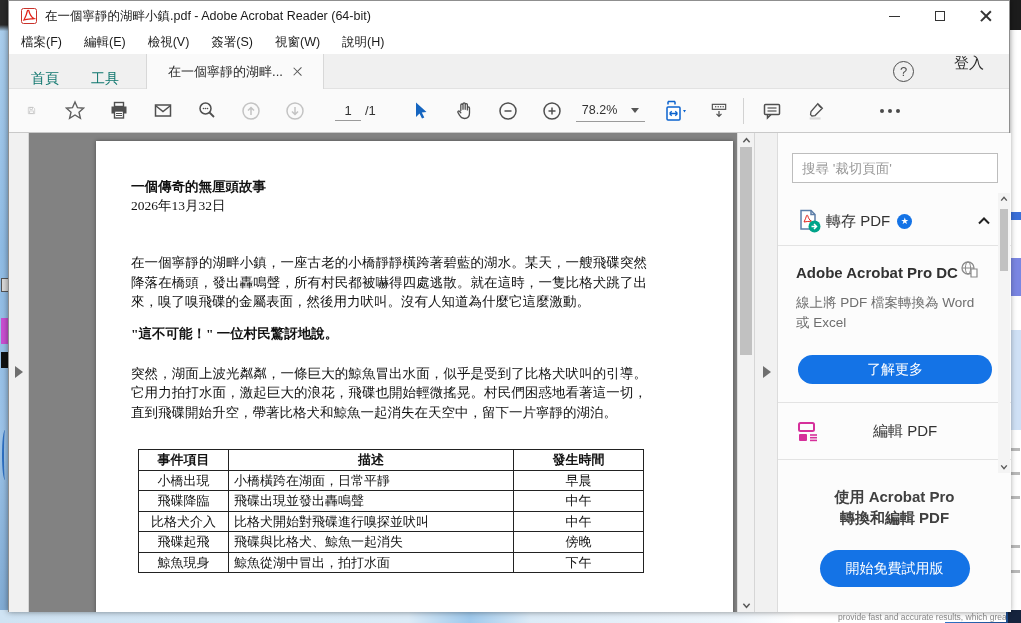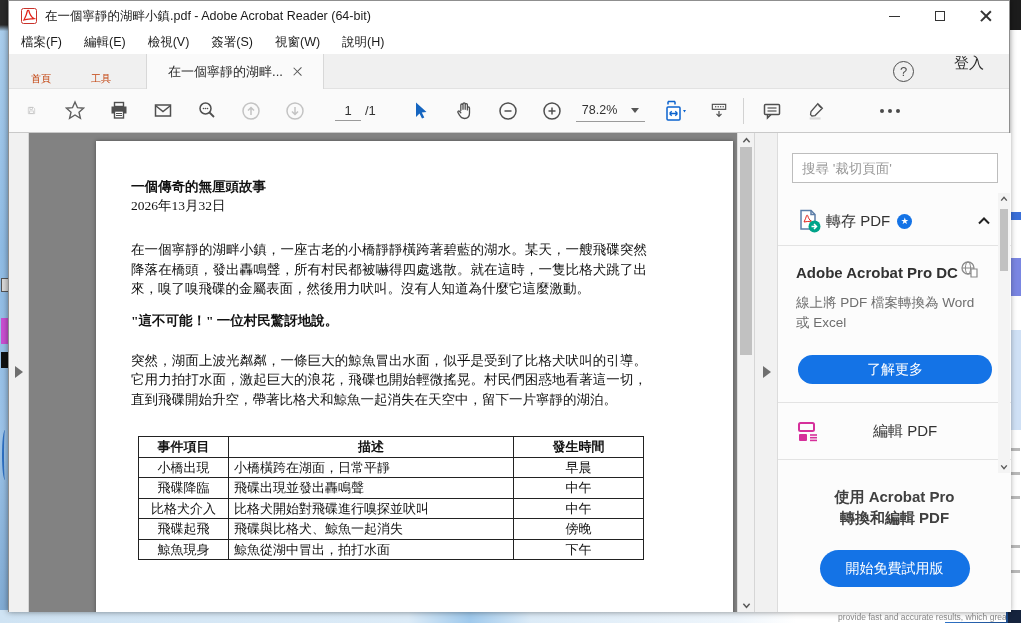--- a/index.html
+++ b/index.html
@@ -33,21 +33,21 @@
   .glyph-close { width:12px; height:12px; position:relative; display:block; }
   .glyph-close:before,.glyph-close:after { content:""; position:absolute; left:5px; top:-1px; width:1.5px; height:14px; background:#333; }
   .glyph-close:before { transform:rotate(45deg); } .glyph-close:after { transform:rotate(-45deg); }
 
   
   .menubar { position:absolute; left:0; top:30px; width:100%; height:23px; background:#ffffff; display:flex; align-items:center; padding-left:12px; }
   .menu-item { font-size:12.5px; color:#1a1a1a; margin-right:22px; cursor:pointer; }
 
   
   .tabbar { position:absolute; left:0; top:53px; width:100%; height:35px; background:#f0f0f0; border-bottom:1px solid #e2e2e2; }
-  .tab-plain { position:absolute; top:0; height:49px; display:flex; align-items:center; font-size:10px; color:#c2410c; cursor:pointer; }
+  .tab-plain { position:absolute; top:0; height:49px; display:flex; align-items:center; font-size:14px; color:#0f766e; cursor:pointer; }
   .tab-home { left:22px; } .tab-tools { left:82px; }
   .tab-doc { position:absolute; left:137px; top:0; width:178px; height:35px; background:#fafafa;
     border-left:1px solid #d8d8d8; border-right:1px solid #d8d8d8; display:flex; align-items:center; justify-content:center; font-size:13px; color:#2b2b2b; cursor:pointer; }
   .tab-close { width:9px; height:9px; position:relative; margin-left:10px; cursor:pointer; }
   .tab-close:before,.tab-close:after { content:""; position:absolute; left:4px; top:-1px; width:1.4px; height:11px; background:#555; }
   .tab-close:before { transform:rotate(45deg); } .tab-close:after { transform:rotate(-45deg); }
   .help-btn { position:absolute; right:95px; top:7px; width:21px; height:21px; border:1.6px solid #4f4f4f; border-radius:50%;
     display:flex; align-items:center; justify-content:center; font-size:13px; color:#4f4f4f; cursor:pointer; }
   .signin { position:absolute; right:25px; top:0; height:19px; display:flex; align-items:center; font-size:15px; color:#2b2b2b; cursor:pointer; }
 
@@ -71,21 +71,21 @@
   .tri-right { position:absolute; width:0; height:0; border-top:6px solid transparent; border-bottom:6px solid transparent; border-left:8px solid #6f6f6f; }
   .left-strip .tri-right { left:6px; top:233px; }
 
   .doc-area { position:absolute; left:21px; top:0; width:707px; height:100%; overflow:hidden; }
   .page { position:absolute; left:66px; top:8px; width:637px; height:600px; background:#ffffff; box-shadow:0 0 4px rgba(0,0,0,.4);
     font-family:"Liberation Serif","DejaVu Serif",serif; color:#111; }
   .page-inner { padding:36px 86px 0 35px; }
   .doc-title { font-size:13.5px; font-weight:bold; line-height:19px; }
   .doc-date { font-size:13.5px; line-height:19px; }
   .para { font-size:13.5px; line-height:19.5px; text-align:justify; }
-  .p1 { margin-top:25px;font-family:Liberation Serif, serif; }
+  .p1 { margin-top:38px;font-family:Liberation Serif, serif; }
   .quote { margin-top:13px; font-size:13.5px; font-weight:bold; }
   .p2 { margin-top:21px; }
   .doc-table { border-collapse:collapse; margin:27px 0 0 7px; font-size:13px; }
   .doc-table th,.doc-table td { border:1px solid #222; padding:0 5px; height:19.5px; line-height:19.5px; }
   .doc-table th { font-weight:bold; text-align:center; }
   .col-item { width:90px; text-align:center; }
   .col-desc { width:285px; text-align:left; }
   .col-time { width:130px; text-align:center; }
 
   

